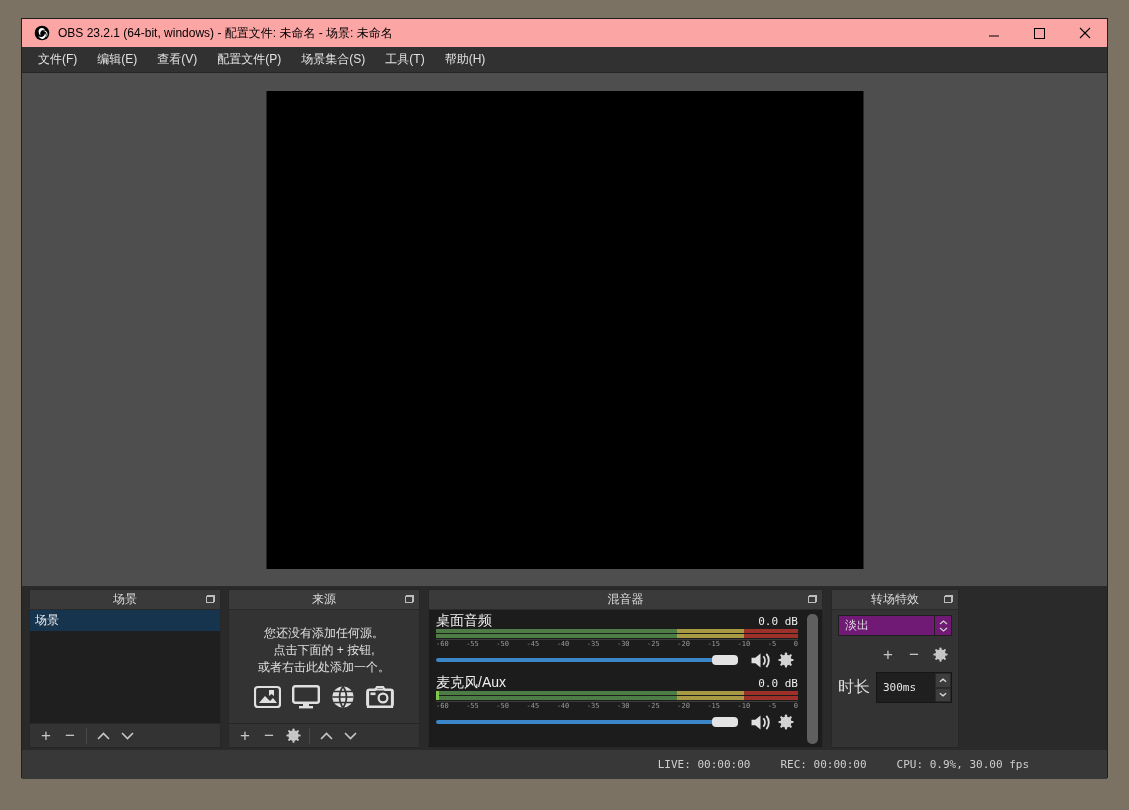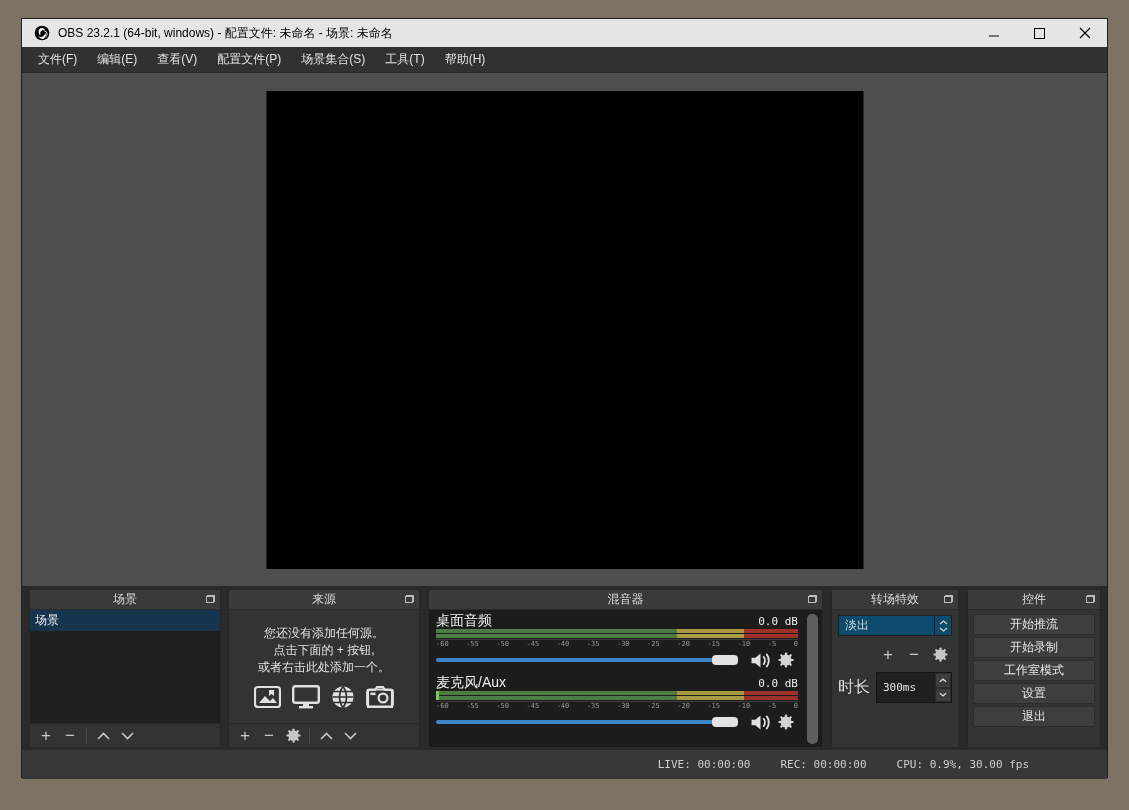--- a/index.html
+++ b/index.html
@@ -3,21 +3,21 @@
 <meta charset="utf-8">
 <style>
   * { margin:0; padding:0; box-sizing:border-box; }
   html,body { width:1129px; height:810px; overflow:hidden;
     font-family:"Liberation Sans", sans-serif; }
   .desktop { position:absolute; inset:0; background:var(--desktop,#7b7264); }
   .window { position:absolute; left:21px; top:18px; width:1087px; height:760px;
     background:#2b2b2b; border:1px solid #1f1f1f; display:flex; flex-direction:column; }
 
   
-  .titlebar { height:28px; background:#e5e5e5; display:flex; align-items:center; flex:0 0 28px; }
+  .titlebar { height:28px; background:#fca5a5; display:flex; align-items:center; flex:0 0 28px; }
   .logo { width:16px; height:16px; margin:0 8px 0 12px; flex:0 0 auto; }
   .title { font-size:12px; color:#000; white-space:nowrap; }
   .win-controls { margin-left:auto; display:flex; height:100%; }
   .win-btn { width:45px; height:100%; display:flex; align-items:center; justify-content:center; cursor:default; }
   .win-btn svg { display:block; }
 
   
   .menubar { height:26px; background:#313131; border-bottom:1px solid #272727;
     display:flex; align-items:center; padding-left:6px; flex:0 0 26px; }
   .menu-item { font-size:12px; color:#e2e2e2; padding:5px 10px; white-space:nowrap; }
@@ -81,21 +81,21 @@
   .slider-row { display:flex; align-items:center; height:20px; margin-top:2px; }
   .slider { flex:1; position:relative; height:10px; margin-right:8px; }
   .slider .track { position:absolute; left:0; right:0; top:3px; height:4px; background:var(--accent,#3a86c9); border-radius:2px; }
   .slider .thumb { position:absolute; right:0; top:0; width:26px; height:10px; background:#e3e3e3; border-radius:4px; }
   .sl-icon { width:24px; display:flex; justify-content:center; align-items:center; margin-left:2px; }
   .mixer-scroll { position:absolute; right:4px; top:4px; bottom:3px; width:11px; }
   .mixer-scroll .thumb { position:absolute; inset:0; background:#5f5f5f; border-radius:5px; }
 
   
   .trans-body { flex:1; padding:5px 6px; display:flex; flex-direction:column; }
-  .combo { height:21px; background:#0c4a6e; border:1px solid #1f1f1f; display:flex; align-items:center; }
+  .combo { height:21px; background:#701a75; border:1px solid #1f1f1f; display:flex; align-items:center; }
   .combo-text { font-size:12px; color:#dcdcdc; padding-left:6px; flex:1; }
   .combo-spin { width:17px; align-self:stretch; border-left:1px solid #1f1f1f;
     display:flex; flex-direction:column; align-items:center; justify-content:center; gap:2px; }
   .trans-tools { display:flex; justify-content:flex-end; align-items:center; margin-top:7px; gap:2px; }
   .dur-row { display:flex; align-items:center; margin-top:7px; }
   .dur-label { font-size:16px; color:#dcdcdc; margin-right:6px; }
   .spinbox { flex:1; height:31px; background:#1f1f1f; border:1px solid #161616; display:flex; }
   .spin-text { flex:1; font-family:"DejaVu Sans Mono", monospace; font-size:11px; color:#e6e6e6;
     display:flex; align-items:center; padding-left:6px; }
   .spin-btns { width:16px; display:flex; flex-direction:column; }
@@ -421,33 +421,20 @@
                 <svg width="8" height="5" viewBox="0 0 9 5">
                       <polyline points="1,1 4.5,4 8,1" fill="none" stroke="#dadada" stroke-width="1.4"></polyline>
                     </svg>
               </span>
             </span>
           </div>
         </div>
       </div>
     </div>
 
-    <div class="panel panel-ctrl">
-      <div class="panel-header">
-        <span class="panel-title">控件</span>
-        <span class="float-icon"></span>
-      </div>
-      <div class="ctrl-body">
-        <div class="ctrl-btn">开始推流</div>
-        <div class="ctrl-btn">开始录制</div>
-        <div class="ctrl-btn">工作室模式</div>
-        <div class="ctrl-btn">设置</div>
-        <div class="ctrl-btn">退出</div>
-      </div>
-    </div>
 
   </div>
 
   <div class="statusbar">
     <span class="status-item">LIVE: 00:00:00</span>
     <span class="status-item">REC: 00:00:00</span>
     <span class="status-item">CPU: 0.9%, 30.00 fps</span>
   </div>
 
 </div>

